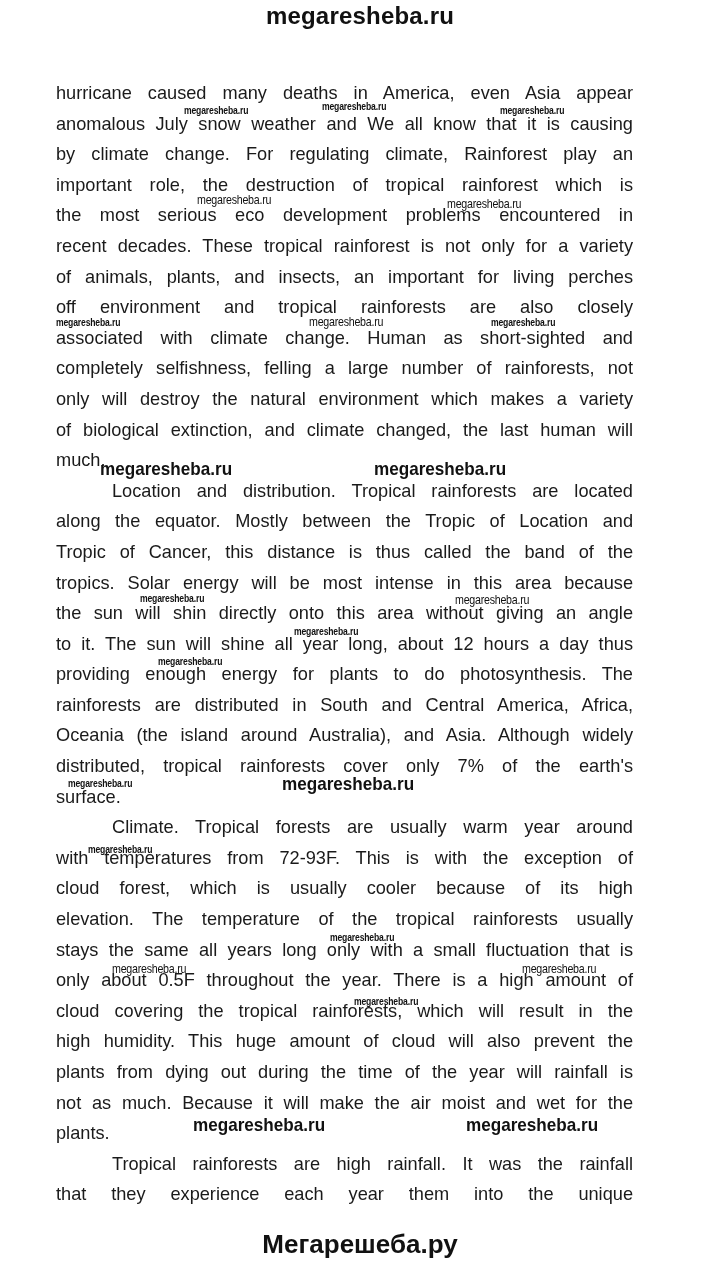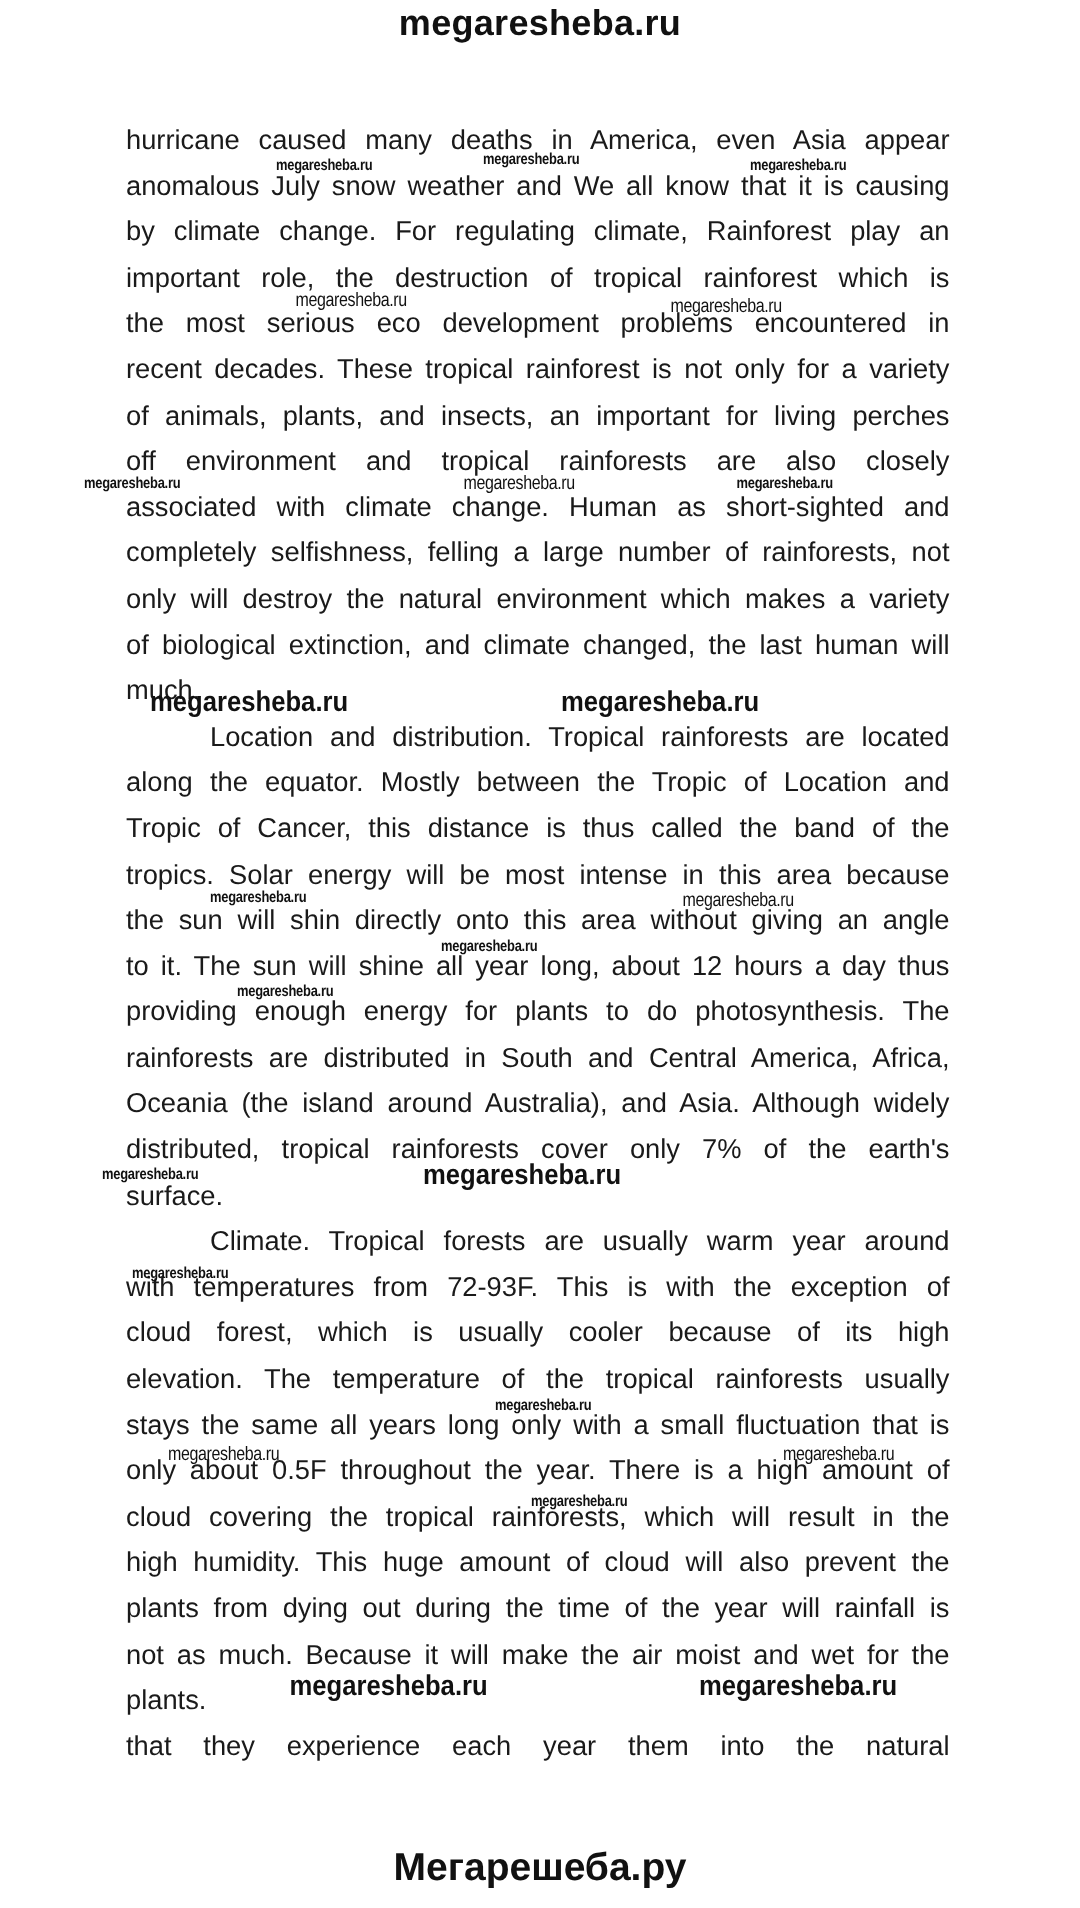--- a/index.html
+++ b/index.html
@@ -11,21 +11,21 @@
   }
   .footer {
     position:absolute; left:0; width:720px; top:1229px; text-align:center;
     font-family:"Liberation Sans", sans-serif; font-weight:bold; font-size:26px; color:#111;
   }
   .page-text {
     position:absolute; left:56px; top:78px; width:577px;
     font-family:"Liberation Sans", sans-serif; font-size:18.2px; line-height:30.6px;
     color:#1a1a1a; text-align:justify;
   }
-  .line { display:block; height:30.6px; white-space:nowrap; text-align:justify; text-align-last:justify;margin-left:28px; }
+  .line { display:block; height:30.6px; white-space:nowrap; text-align:justify; text-align-last:justify; }
   .line.last { text-align-last:left; }
   .line.indent { padding-left:56px; }
   .wm {
     position:absolute; font-family:"Liberation Sans", sans-serif; color:#111;
     white-space:nowrap; transform-origin:left top;
   }
   .wm.small { font-size:10.5px; font-weight:bold; transform:scaleX(0.82); letter-spacing:-0.2px; }
   .wm.medium { font-size:13px; transform:scaleX(0.82); letter-spacing:-0.3px; }
   .wm.big { font-size:19px; font-weight:bold; transform:scaleX(0.9); }
 </style>
@@ -63,21 +63,22 @@
     <span class="line">with temperatures from 72-93F. This is with the exception of</span>
     <span class="line">cloud forest, which is usually cooler because of its high</span>
     <span class="line">elevation. The temperature of the tropical rainforests usually</span>
     <span class="line">stays the same all years long only with a small fluctuation that is</span>
     <span class="line">only about 0.5F throughout the year. There is a high amount of</span>
     <span class="line">cloud covering the tropical rainforests, which will result in the</span>
     <span class="line">high humidity. This huge amount of cloud will also prevent the</span>
     <span class="line">plants from dying out during the time of the year will rainfall is</span>
     <span class="line">not as much. Because it will make the air moist and wet for the</span>
     <span class="line last">plants.</span>
-    <span class="line">that they experience each year them into the natural</span>
+    <span class="line indent">Tropical rainforests are high rainfall. It was the rainfall</span>
+    <span class="line">that they experience each year them into the unique</span>
   </div>
 
 <span class="wm small" style="left:184px;top:104px;">megaresheba.ru</span>
 <span class="wm small" style="left:322px;top:100px;">megaresheba.ru</span>
 <span class="wm small" style="left:500px;top:104px;">megaresheba.ru</span>
 <span class="wm medium" style="left:197px;top:192px;">megaresheba.ru</span>
 <span class="wm medium" style="left:447px;top:196px;">megaresheba.ru</span>
 <span class="wm small" style="left:56px;top:316px;">megaresheba.ru</span>
 <span class="wm medium" style="left:309px;top:314px;">megaresheba.ru</span>
 <span class="wm small" style="left:491px;top:316px;">megaresheba.ru</span>

